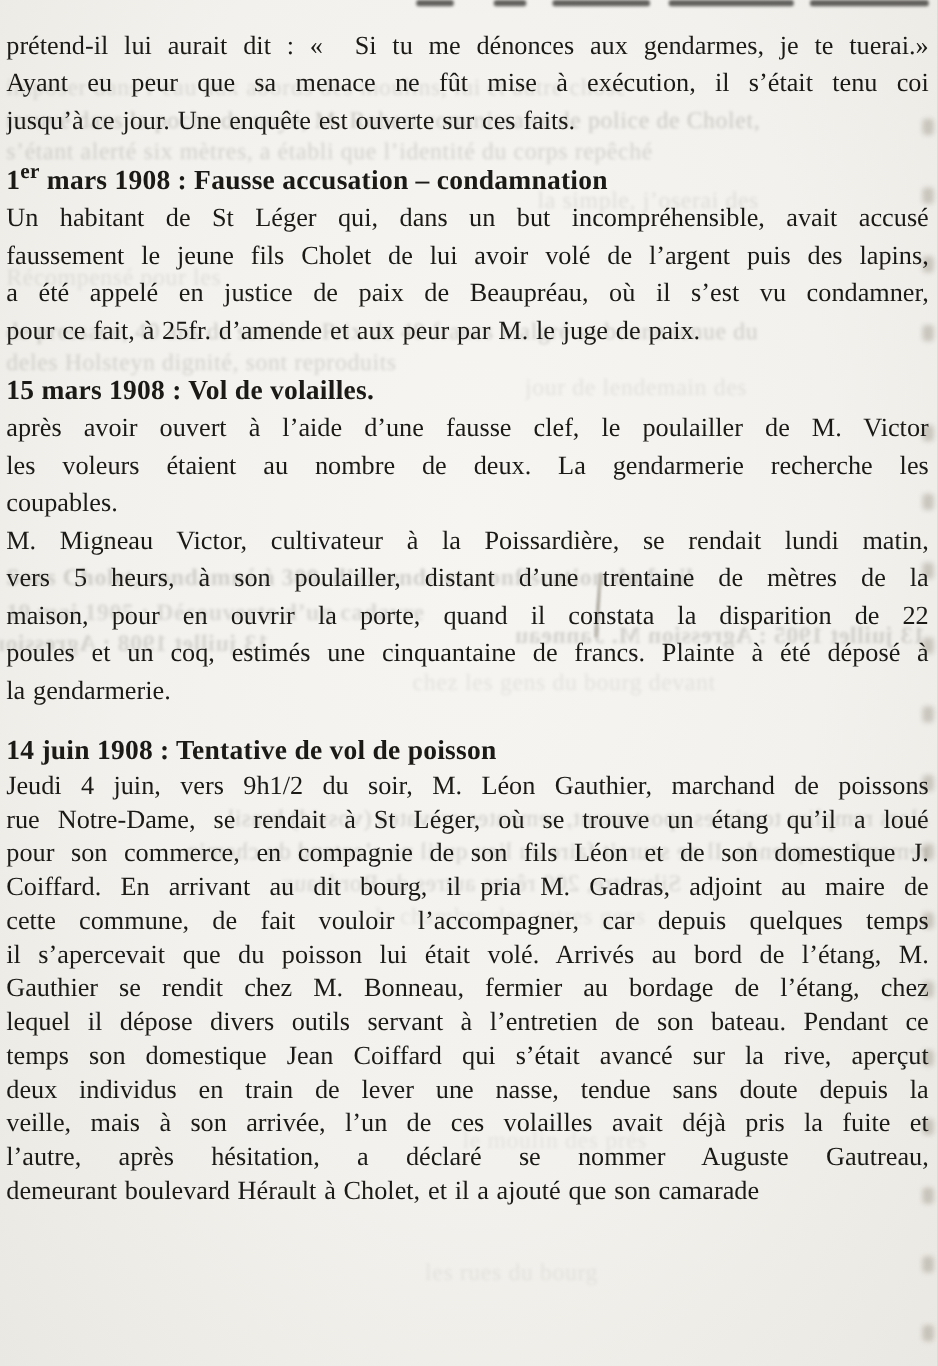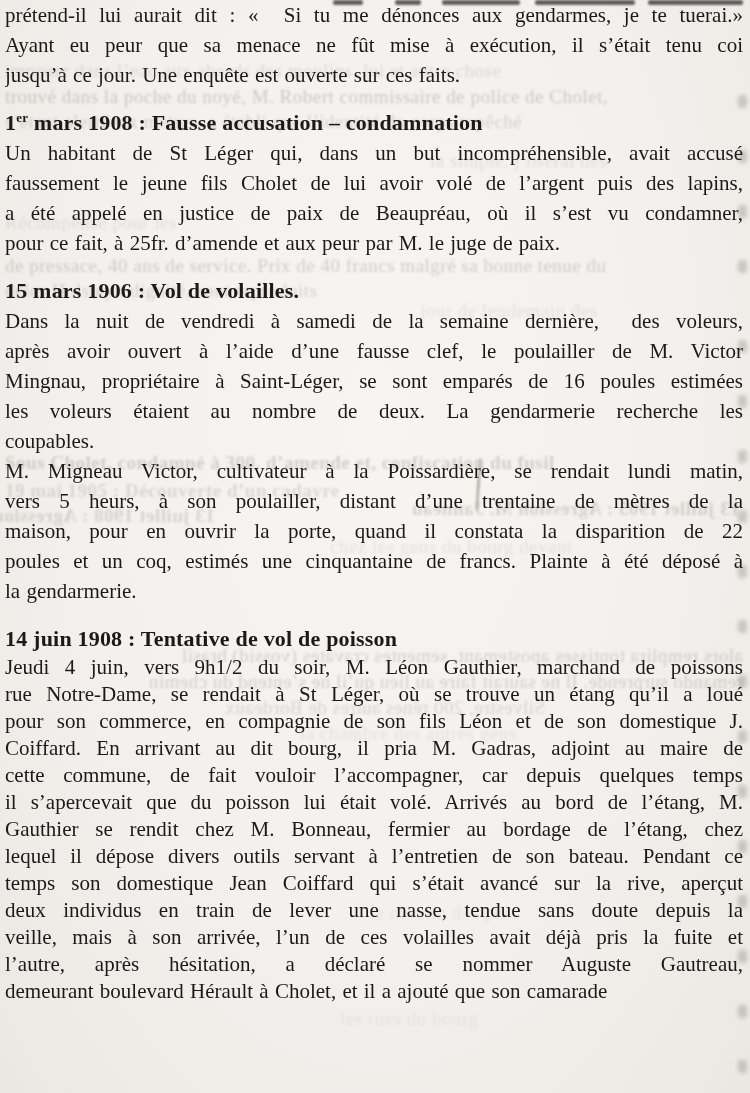--- a/index.html
+++ b/index.html
@@ -56,21 +56,21 @@
     border-radius: 2px;
     transform: rotate(4deg);
     filter: blur(0.8px);
     opacity: 0.8;
   }
 
   
   .content {
     position: relative;
     z-index: 2;
-    padding: 0 7px 0 5px;
+    padding: 21px 7px 0 5px;
     color: #1c1a17;
     font-size: 21px;
     line-height: 30px;
     text-rendering: optimizeLegibility;
   }
   .para { margin: 0; }
   .tline {
     height: 30px;
     overflow: hidden;
     text-align: justify;
@@ -80,21 +80,21 @@
   }
   .tline-last { text-align-last: left; }
   .para-tight .tline { height: 27px; line-height: 27px; }
   .heading {
     margin: 18px 0 0 0;
     font-size: 22px;
     line-height: 30px;
     font-weight: bold;
     letter-spacing: 0.2px;
   }
-  .heading sup { font-size: 13px; line-height: 0; vertical-align: super; }
+  .heading sup { font-size: 17px; line-height: 0; vertical-align: super; }
 </style>
 </head>
 <body>
 
 <div class="page">
 
   <div class="bleed-layer">
       <div class="bleed-line" style="left: 5px; top: 60px; width: 560px; opacity: 0.18;">imposer dans l’eau aux abords des moulins, lui et autre chose</div>
       <div class="bleed-line" style="left: 5px; top: 86px; width: 736px; opacity: 0.3;">trouvé dans la poche du noyé, M. Robert commissaire de police de Cholet,</div>
       <div class="bleed-line" style="left: 5px; top: 111px; width: 700px; opacity: 0.24;">s’étant alerté six mètres, a établi que l’identité du corps repêché</div>
@@ -149,25 +149,23 @@
       </div>
 
     <h2 class="heading"><span>1</span><sup>er</sup><span> mars 1908 : Fausse accusation – condamnation</span></h2>
     <div class="para">
         <div class="tline">Un habitant de St Léger qui, dans un but incompréhensible, avait accusé</div>
         <div class="tline">faussement le jeune fils Cholet de lui avoir volé de l’argent puis des lapins,</div>
         <div class="tline">a été appelé en justice de paix de Beaupréau, où il s’est vu condamner,</div>
         <div class="tline tline-last">pour ce fait, à 25fr. d’amende et aux peur par M. le juge de paix.</div>
       </div>
 
-    <h2 class="heading"><span>15</span><sup></sup><span> mars 1906 : Vol de volailles.</span></h2>
+    <h2 class="heading"><span>15</span><sup></sup><span> mars 1908 : Vol de volailles.</span></h2>
     <div class="para">
-        <div class="tline">Dans la nuit de vendredi à samedi de la semaine dernière,&nbsp; des voleurs,</div>
         <div class="tline">après avoir ouvert à l’aide d’une fausse clef, le poulailler de M. Victor</div>
-        <div class="tline">Mingnau, propriétaire à Saint-Léger, se sont emparés de 16 poules estimées</div>
         <div class="tline">les voleurs étaient au nombre de deux. La gendarmerie recherche les</div>
         <div class="tline tline-last">coupables.</div>
       </div>
 
     <div class="para">
         <div class="tline">M. Migneau Victor, cultivateur à la Poissardière, se rendait lundi matin,</div>
         <div class="tline">vers 5 heurs, à son poulailler, distant d’une trentaine de mètres de la</div>
         <div class="tline">maison, pour en ouvrir la porte, quand il constata la disparition de 22</div>
         <div class="tline">poules et un coq, estimés une cinquantaine de francs. Plainte à été déposé à</div>
         <div class="tline tline-last">la gendarmerie.</div>

